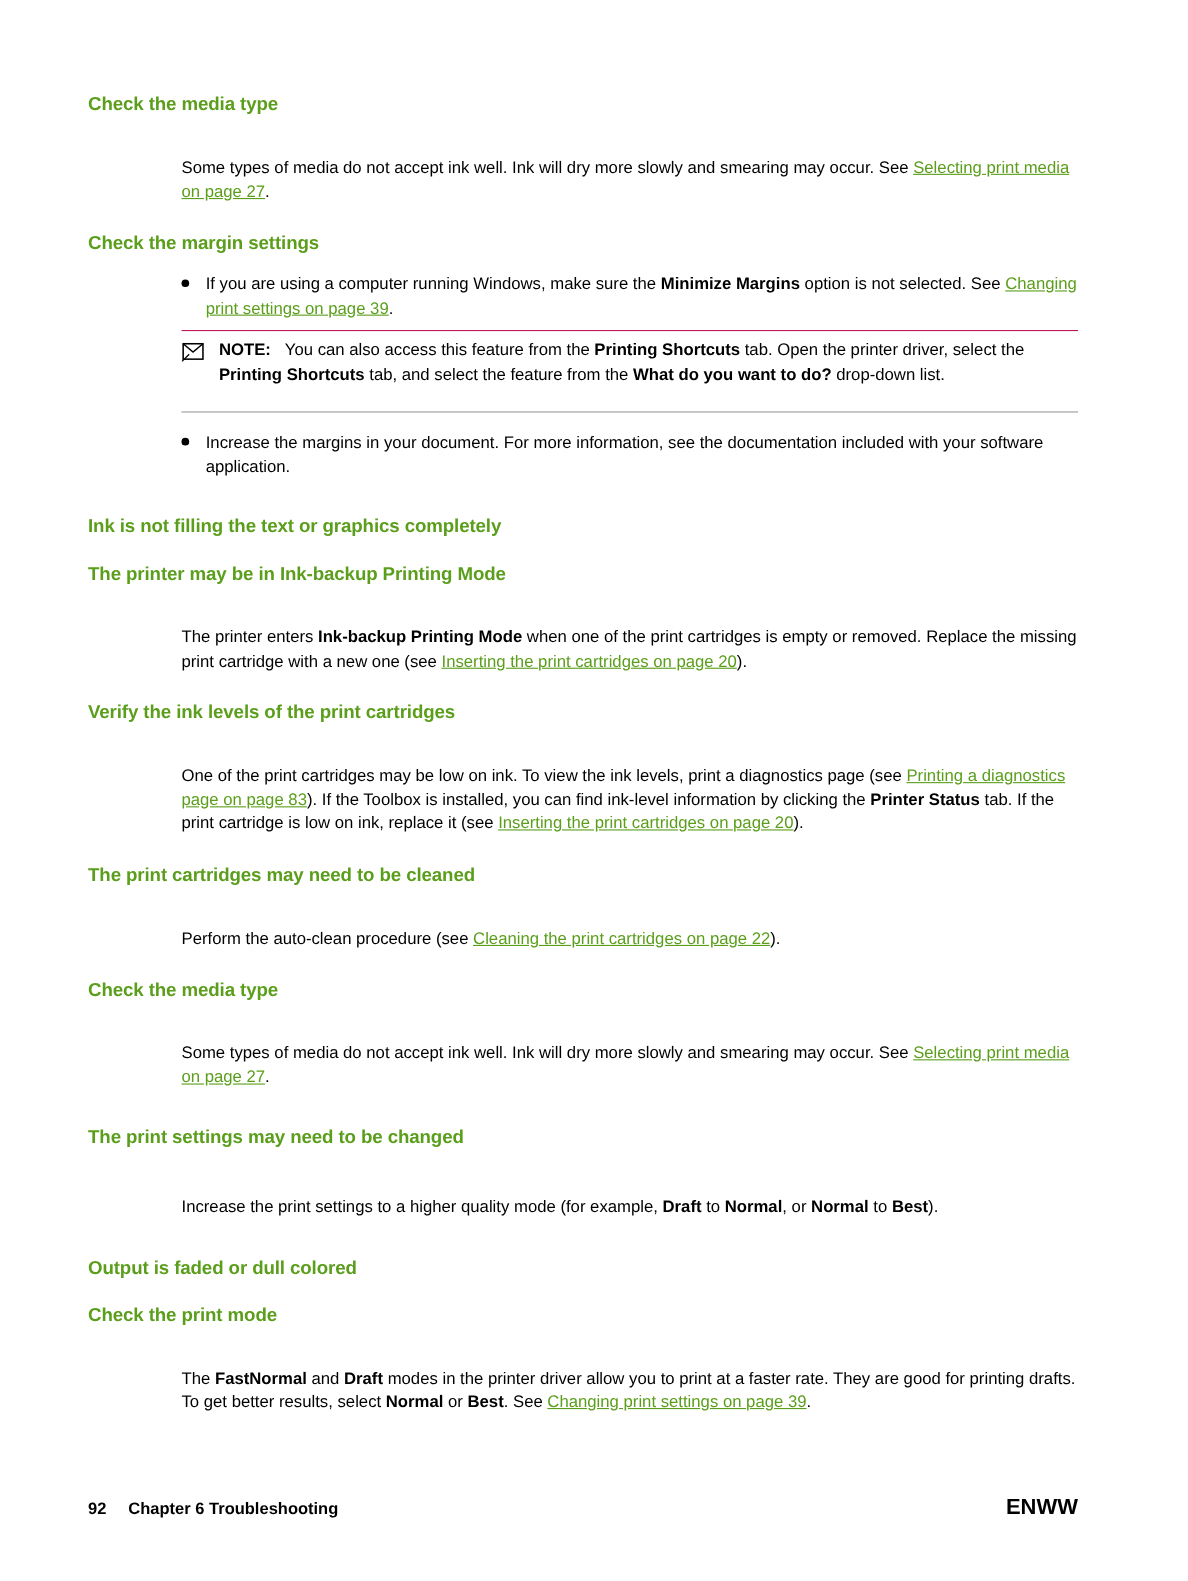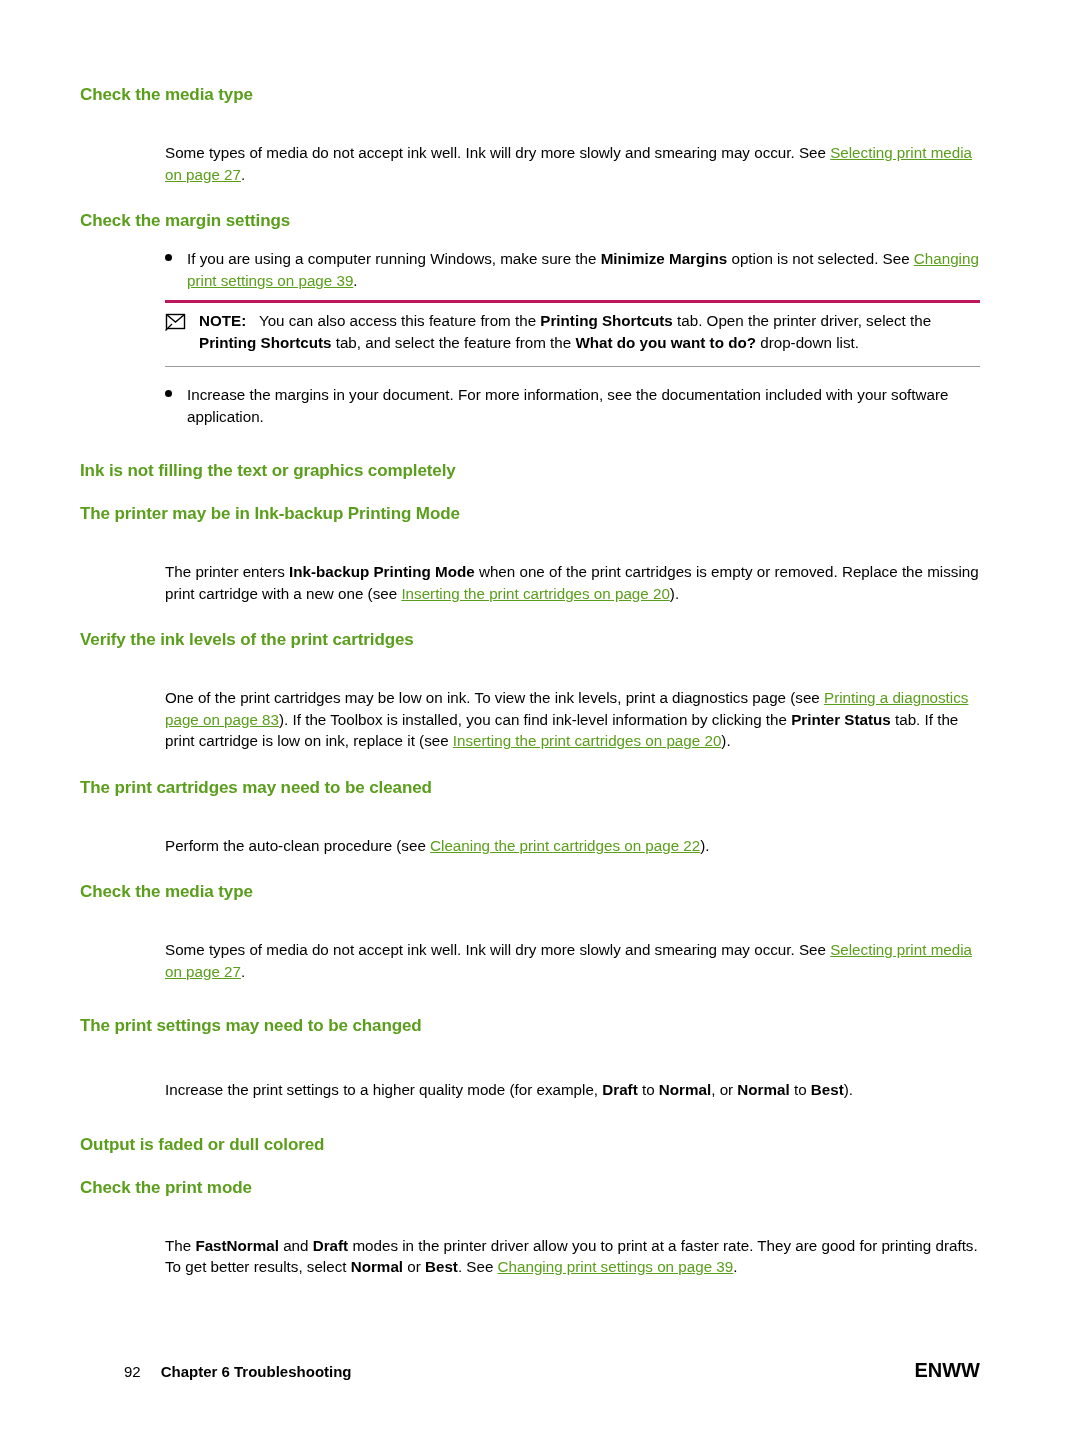--- a/index.html
+++ b/index.html
@@ -72,23 +72,23 @@
   a.xref, .xref {
     color: #5a9e1b;
     text-decoration: underline;
   }
   b, .b {
     font-weight: bold;
   }
   .note-box {
     margin-left: 85px;
     margin-right: 0;
-    border-top: 3px solid #be185d;
+    border-top: 1px solid #be185d;
     border-bottom: 1px solid #9a9a9a;
-    padding: 7px 0 13px 0;
+    padding: 7px 0 23px 0;
     position: relative;
   }
   .note-inner {
     display: flex;
   }
   .note-icon {
     flex: 0 0 34px;
     padding-top: 2px;
   }
   .note-label {
@@ -111,23 +111,22 @@
     bottom: 55px;
     font-size: 15px;
     display: flex;
     justify-content: space-between;
     align-items: baseline;
   }
   .footer-left {
     font-weight: bold;
   }
   .footer-left .pagenum {
-    font-weight: normal;
+    font-weight: bold;
     margin-right: 20px;
-    margin-left: 44px;
   }
   .footer-right {
     font-weight: bold;
     font-size: 20px;
   }
 </style>
 </head>
 <body>
 
 <div class="page">

